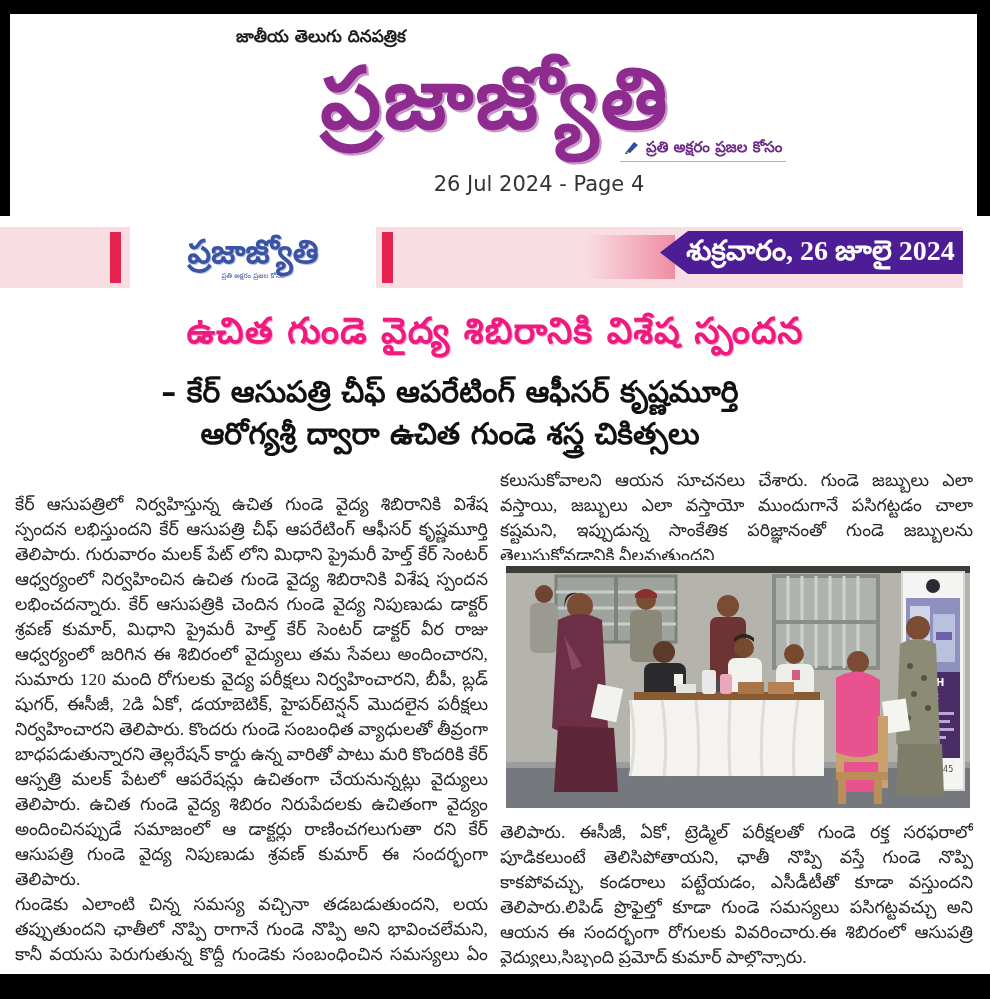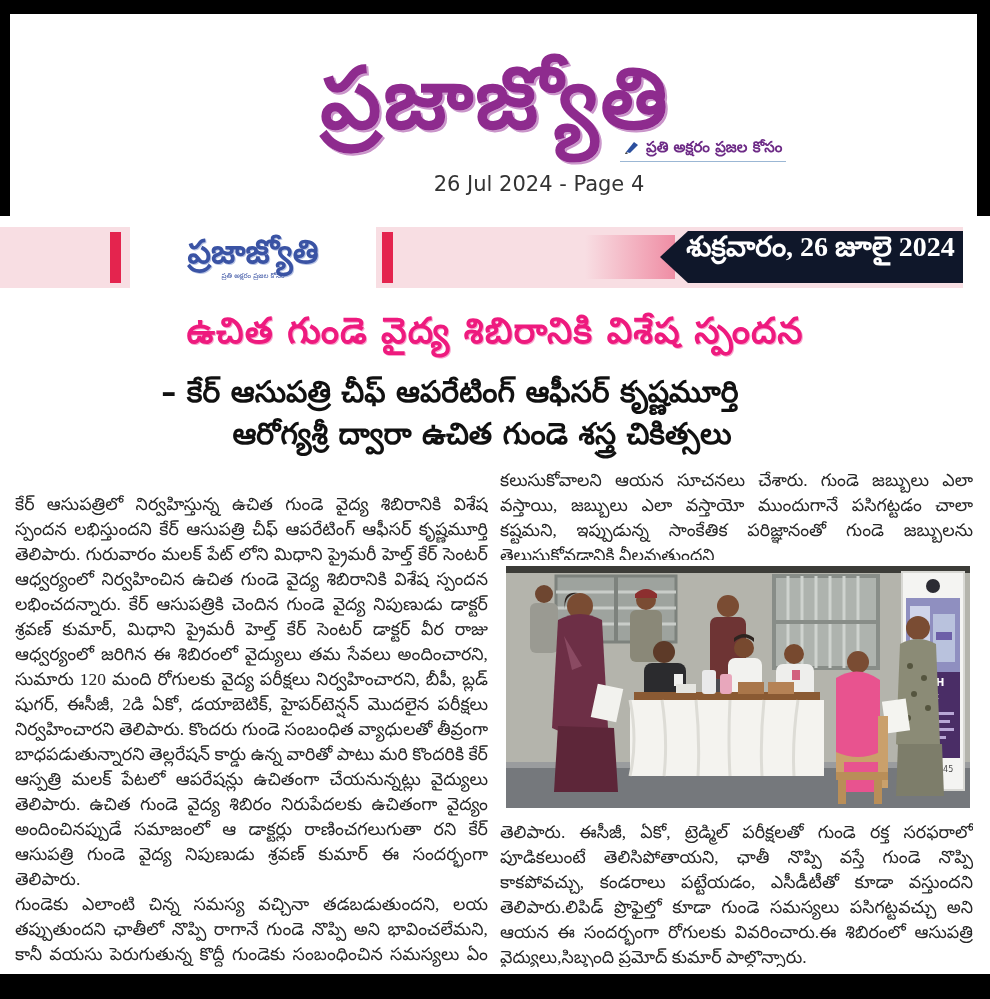--- a/index.html
+++ b/index.html
@@ -44,23 +44,23 @@
     position:absolute;left:130px;top:222px;width:246px;height:71px;background:#fff;
     display:flex;flex-direction:column;align-items:center;justify-content:center;
   }
   .strip-logo{
     font-size:33px;font-weight:bold;color:#3a53a4;line-height:36px;
     font-family:"DejaVu Sans","Liberation Sans",sans-serif;text-shadow:1px 1px 0 #b9c4e4;
   }
   .strip-logo-tag{font-size:7px;color:#3a53a4;margin-top:2px;
     font-family:"DejaVu Sans","Liberation Sans",sans-serif;}
   .date-banner{
-    position:absolute;left:660px;top:231px;width:303px;height:52px;background:#0f172a;
+    position:absolute;left:660px;top:231px;width:303px;height:43px;background:#4c1d95;
     clip-path:polygon(0 50%,28px 0,100% 0,100% 100%,28px 100%);
-    display:flex;align-items:flex-start;justify-content:center;
+    display:flex;align-items:flex-end;justify-content:center;
   }
   .date-banner-tail{
     position:absolute;left:585px;top:235px;width:90px;height:44px;
     background:linear-gradient(90deg,#f8dee3,#ef8da4);
   }
   .date-banner span{
     color:#fff;font-size:28px;font-weight:bold;padding-left:18px;
     font-family:"Liberation Serif","DejaVu Serif",serif;
   }
 
@@ -70,21 +70,21 @@
     font-size:36px;line-height:68px;font-weight:bold;color:#ee1a7e;
     font-family:"DejaVu Sans","Liberation Sans",sans-serif;letter-spacing:1px;
     text-shadow:1px 1px 0 #f7a6cd;
   }
   .subheadline{
     position:absolute;left:0;width:900px;text-align:center;
     font-size:30px;font-weight:bold;color:#111;
     font-family:"DejaVu Sans","Liberation Sans",sans-serif;
   }
   .sub1{top:374px;}
-  .sub2{top:416px;margin-left:32px;}
+  .sub2{top:416px;}
 
   
   .dateline{
     position:absolute;left:15px;top:466px;width:473px;text-align:center;
     font-size:19px;font-weight:bold;color:#111;
   }
   .col{position:absolute;font-size:17.5px;line-height:25px;color:#262626;text-align:justify;}
   .col p{margin:0;}
   .col-left{left:15px;top:492px;width:473px;height:475px;overflow:hidden;}
   .col-right-top{left:500px;top:468px;width:473px;height:92px;overflow:hidden;}
@@ -101,20 +101,21 @@
 </head>
 <body>
 
 <div class="page">
 
   <div class="bar-top"></div>
   <div class="bar-left"></div>
   <div class="bar-right"></div>
   <div class="bar-bottom"></div>
 
+  <div class="mast-tagline">జాతీయ తెలుగు దినపత్రిక</div>
   <div class="mast-logo">ప్రజాజ్యోతి</div>
   <div class="mast-sub">
     <span>
       <svg width="16" height="14" viewBox="0 0 16 14">
           <path d="M2 12 L10 2 L14 5 L6 13 Z" fill="#2c4f9e"></path>
           <path d="M2 12 L4 13.5 L1 14 Z" fill="#111"></path>
         </svg>
     </span>
     <span>ప్రతి అక్షరం ప్రజల కోసం</span>
   </div>

